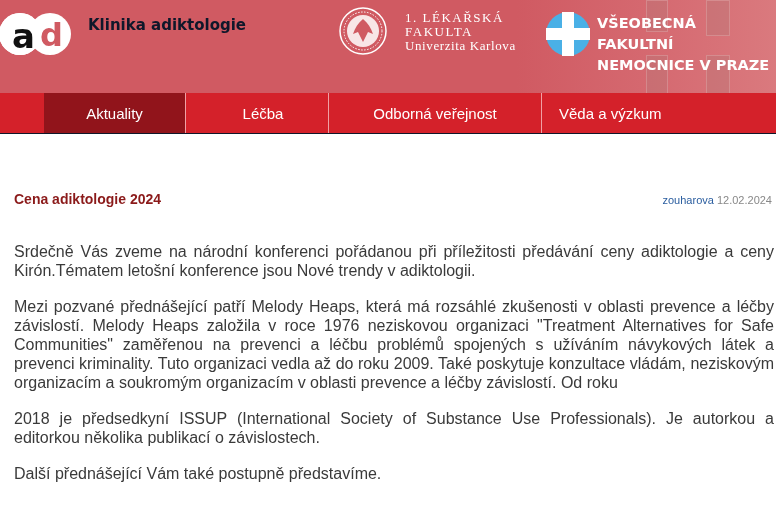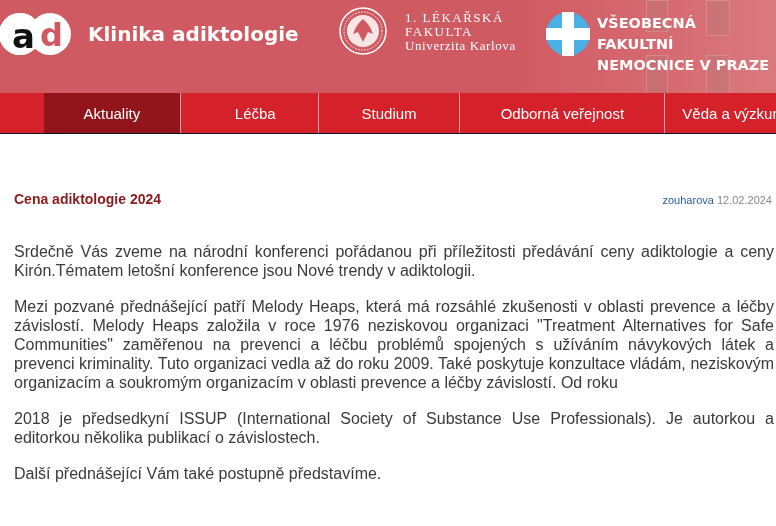--- a/index.html
+++ b/index.html
@@ -11,22 +11,22 @@
     position: absolute; left: 0; top: 0; width: 776px; height: 93px;
     background: #d05a62; overflow: hidden;
   }
   .header-photo {
     position: absolute; right: 0; top: 0; width: 260px; height: 93px;
     background: linear-gradient(90deg, rgba(208,90,98,0) 0%, rgba(225,140,145,0.35) 60%, rgba(230,160,160,0.45) 100%);
   }
   .photo-window { position: absolute; background: rgba(180,120,120,0.35); border: 1px solid rgba(240,200,200,0.3); }
   .logo-ad { position: absolute; left: 0; top: 12px; width: 72px; height: 44px; }
   .site-title {
-    position: absolute; left: 88px; top: 22px; color: #ffffff;
-    font-family: "DejaVu Sans", sans-serif; font-weight: bold; font-size: 20px; letter-spacing: 0px;
+    position: absolute; left: 88px; top: 16px; color: #0f172a;
+    font-family: "DejaVu Sans", sans-serif; font-weight: bold; font-size: 15px; letter-spacing: 0px;
   }
   .lf-seal { position: absolute; left: 338px; top: 6px; width: 50px; height: 50px; }
   .lf-text {
     position: absolute; left: 405px; top: 11px; color: #ffffff;
     font-family: "Liberation Serif", serif; font-size: 13px; line-height: 14px; letter-spacing: 1.5px;
   }
   .lf-text .l3 { letter-spacing: 0.6px; }
   .vfn-logo { position: absolute; left: 546px; top: 12px; width: 44px; height: 44px; }
   .vfn-text {
     position: absolute; left: 597px; top: 13px; color: #ffffff;
@@ -102,21 +102,20 @@
     <div class="vfn-text">
       <div>VŠEOBECNÁ FAKULTNÍ</div>
       <div>NEMOCNICE V PRAZE</div>
     </div>
   </div>
 </div>
 
 <nav class="nav">
   <div class="nav-item active" style="width:142px;">Aktuality</div>
   <div class="nav-item" style="width:131px;margin-left:12px;">Léčba</div>
-  <div class="nav-item" style="width:147px;">Studium</div>
   <div class="nav-item" style="width:213px;">Odborná veřejnost</div>
   <div class="nav-item" style="width:160px;border-right:none;justify-content:flex-start;padding-left:17px;">Věda a výzkum</div>
 </nav>
 
 <div class="article-title">Cena adiktologie 2024</div>
 <div class="meta">
   <span class="author">zouharova</span>
   <span class="date">12.02.2024</span>
 </div>
 

